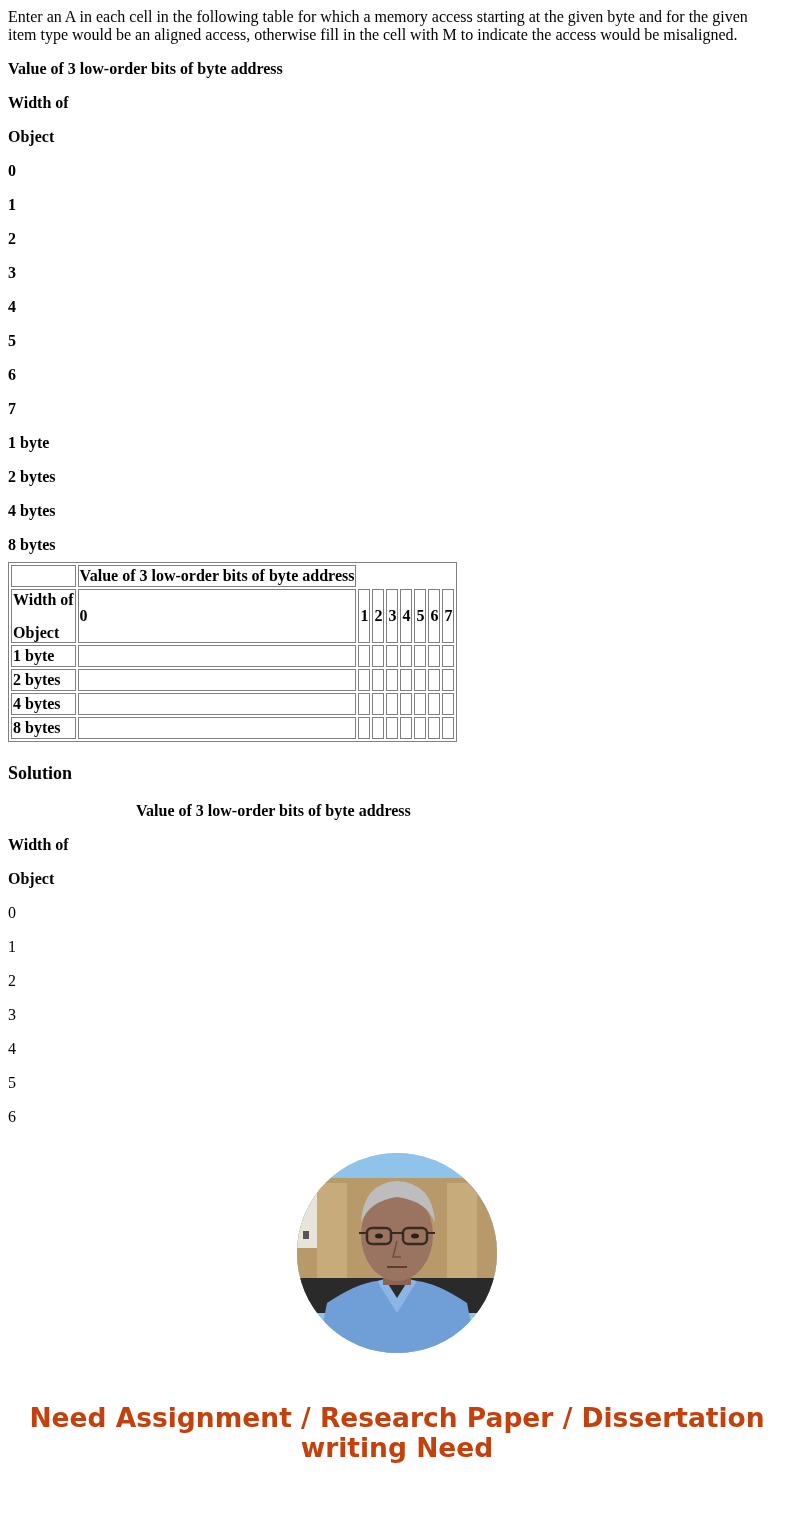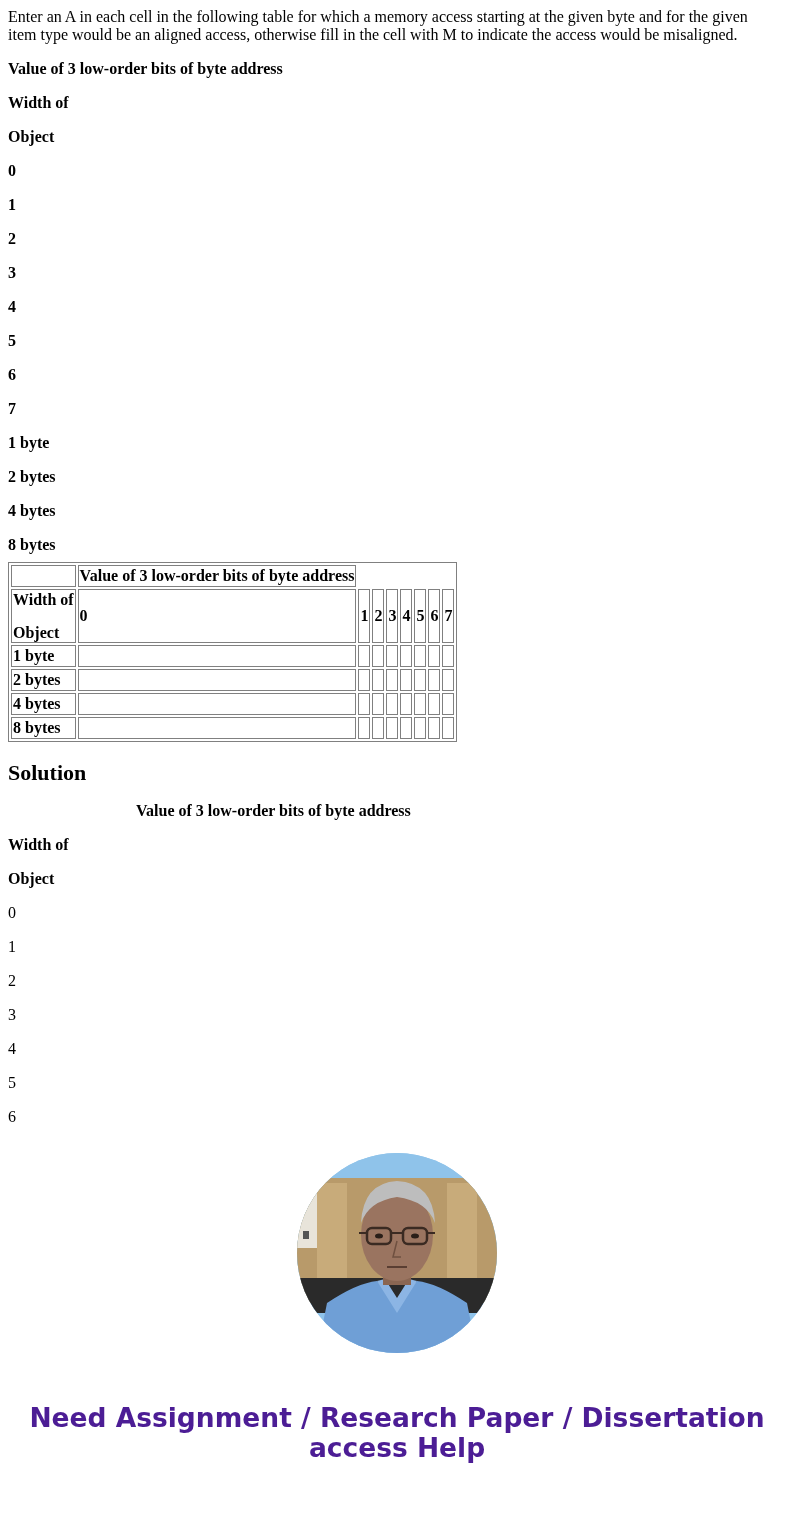--- a/index.html
+++ b/index.html
@@ -65,21 +65,21 @@
     }
     td.row-label {
       white-space: nowrap;
       height: 18px;
     }
     td.empty-cell {
       height: 18px;
     }
 
     h3.solution {
-      font-size: 22px;
+      font-size: 18px;
       font-weight: bold;
       margin: 20px 0 18px 0;
       line-height: 22px;
     }
     .sol-hdr {
       margin: 0 0 16px 128px;
       font-weight: bold;
       height: 18px;
     }
     .sol-line {
@@ -104,21 +104,21 @@
     .promo {
       position: absolute;
       left: 0;
       top: 1403px;
       width: 794px;
       text-align: center;
       font-family: "DejaVu Sans", sans-serif;
       font-weight: bold;
       font-size: 26.5px;
       line-height: 30px;
-      color: #4c1d95;
+      color: #c2410c;
     }
   </style>
 </head>
 <body>
 
 <div class="page">
 
   <p class="intro">Enter an A in each cell in the following table for which a memory access starting at the given byte and for the given item type would be an aligned access, otherwise fill in the cell with M to indicate the access would be misaligned.</p>
 
   <div>
@@ -252,14 +252,14 @@
     <ellipse cx="82" cy="83" rx="4" ry="2.5" fill="#2a1e18"></ellipse>
     <ellipse cx="118" cy="83" rx="4" ry="2.5" fill="#2a1e18"></ellipse>
 
     <path d="M100 88 L96 104 L104 104" fill="none" stroke="#6f5040" stroke-width="1.5"></path>
     <line x1="90" y1="114" x2="110" y2="114" stroke="#5a3e32" stroke-width="2"></line>
   </svg>
 </div>
 
 <div class="promo">
   <div>Need Assignment / Research Paper / Dissertation</div>
-  <div>access Help</div>
+  <div>writing Need</div>
 </div>
 
 </body></html>

